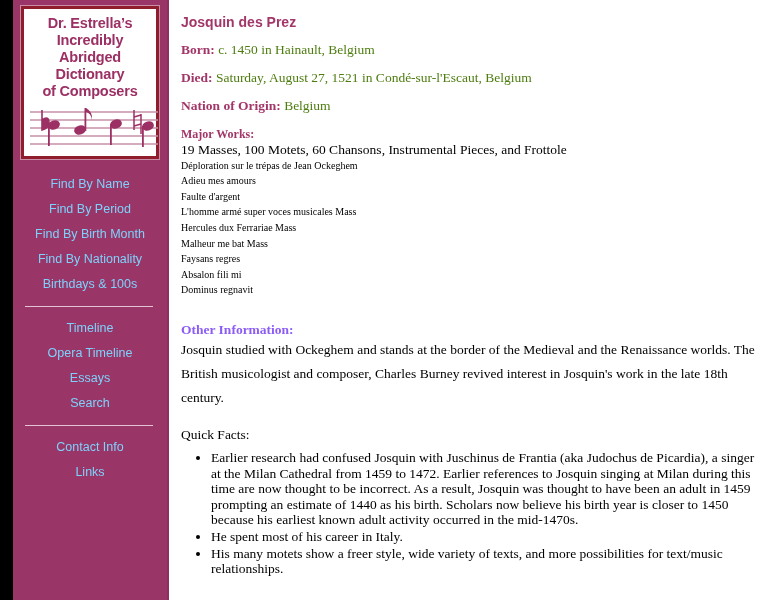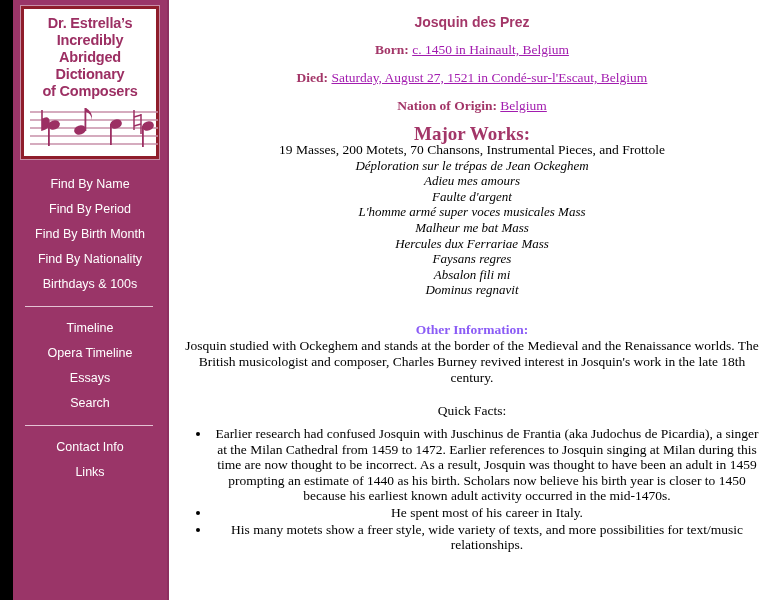--- a/index.html
+++ b/index.html
@@ -70,21 +70,21 @@
   
   .nav {
     margin-top: 13px;
   }
   .nav-group {
     padding: 0;
   }
   .nav-item {
     display: block;
     text-align: center;
-    color: #ffffff;
+    color: #7dd3fc;
     text-decoration: none;
     font-size: 12.5px;
     line-height: 15px;
     padding: 5px 4px 5px 4px;
     cursor: pointer;
     font-family: "Liberation Sans", "DejaVu Sans", sans-serif;
   }
 
   .nav-divider {
     height: 1px;
@@ -93,21 +93,20 @@
     border: 0;
   }
 
   
   .content {
     flex: 1;
     padding: 14px 14px 0 12px;
     box-sizing: border-box;
     overflow: hidden;
     height: 600px;
-    text-align: center;
   }
 
   .composer-name {
     font-family: "Liberation Sans", "DejaVu Sans", sans-serif;
     font-size: 14px;
     font-weight: bold;
     color: #a33668;
     margin: 0 0 12px 0;
     line-height: 16px;
   }
@@ -116,62 +115,60 @@
     margin: 0 0 12px 0;
     font-size: 13.5px;
     line-height: 16px;
   }
   .field-label {
     font-weight: bold;
     color: #a33668;
     font-family: "Liberation Serif", "DejaVu Serif", serif;
   }
   .field-value {
-    color: #a21caf;
-    text-decoration: underline;
+    color: #4d7c0f;
   }
   a.link {
     color: #8a3b48;
     text-decoration: underline;
   }
 
   .works {
     margin: 0 0 0 0;
   }
   .works-label {
     font-weight: bold;
     color: #a33668;
-    font-size: 19px;
+    font-size: 12px;
     line-height: 16px;
     display: block;
   }
   .works-summary {
     font-size: 13.5px;
     line-height: 15.6px;
     display: block;
   }
   .work-item {
-    font-style: italic;
-    font-size: 13px;
+    font-size: 10px;
     line-height: 15.6px;
     display: block;
   }
 
   .section-gap { height: 24px; }
 
   .other-label {
     font-weight: bold;
     color: #8b5cf6;
     font-size: 13.5px;
     line-height: 16px;
     display: block;
   }
   .other-body {
     font-size: 13.5px;
-    line-height: 16px;
+    line-height: 24px;
     margin: 0;
   }
 
   .quick-facts-label {
     font-size: 13.5px;
     line-height: 16px;
     margin: 17px 0 7px 0;
   }
 
   ul.facts {
@@ -281,27 +278,27 @@
       <span class="field-value">Saturday, August 27, 1521 in Condé-sur-l'Escaut, Belgium</span>
     </div>
 
     <div class="field">
       <span class="field-label">Nation of Origin:</span>
       <span class="field-value">Belgium</span>
     </div>
 
     <div class="works">
       <span class="works-label">Major Works:</span>
-      <span class="works-summary">19 Masses, 200 Motets, 70 Chansons, Instrumental Pieces, and Frottole</span>
+      <span class="works-summary">19 Masses, 100 Motets, 60 Chansons, Instrumental Pieces, and Frottole</span>
       <span class="work-item">Déploration sur le trépas de Jean Ockeghem</span>
       <span class="work-item">Adieu mes amours</span>
       <span class="work-item">Faulte d'argent</span>
       <span class="work-item">L'homme armé super voces musicales Mass</span>
+      <span class="work-item">Hercules dux Ferrariae Mass</span>
       <span class="work-item">Malheur me bat Mass</span>
-      <span class="work-item">Hercules dux Ferrariae Mass</span>
       <span class="work-item">Faysans regres</span>
       <span class="work-item">Absalon fili mi</span>
       <span class="work-item">Dominus regnavit</span>
     </div>
 
     <div class="section-gap"></div>
 
     <div>
       <span class="other-label">Other Information:</span>
       <p class="other-body">Josquin studied with Ockeghem and stands at the border of the Medieval and the Renaissance worlds. The British musicologist and composer, Charles Burney revived interest in Josquin's work in the late 18th century.</p>

